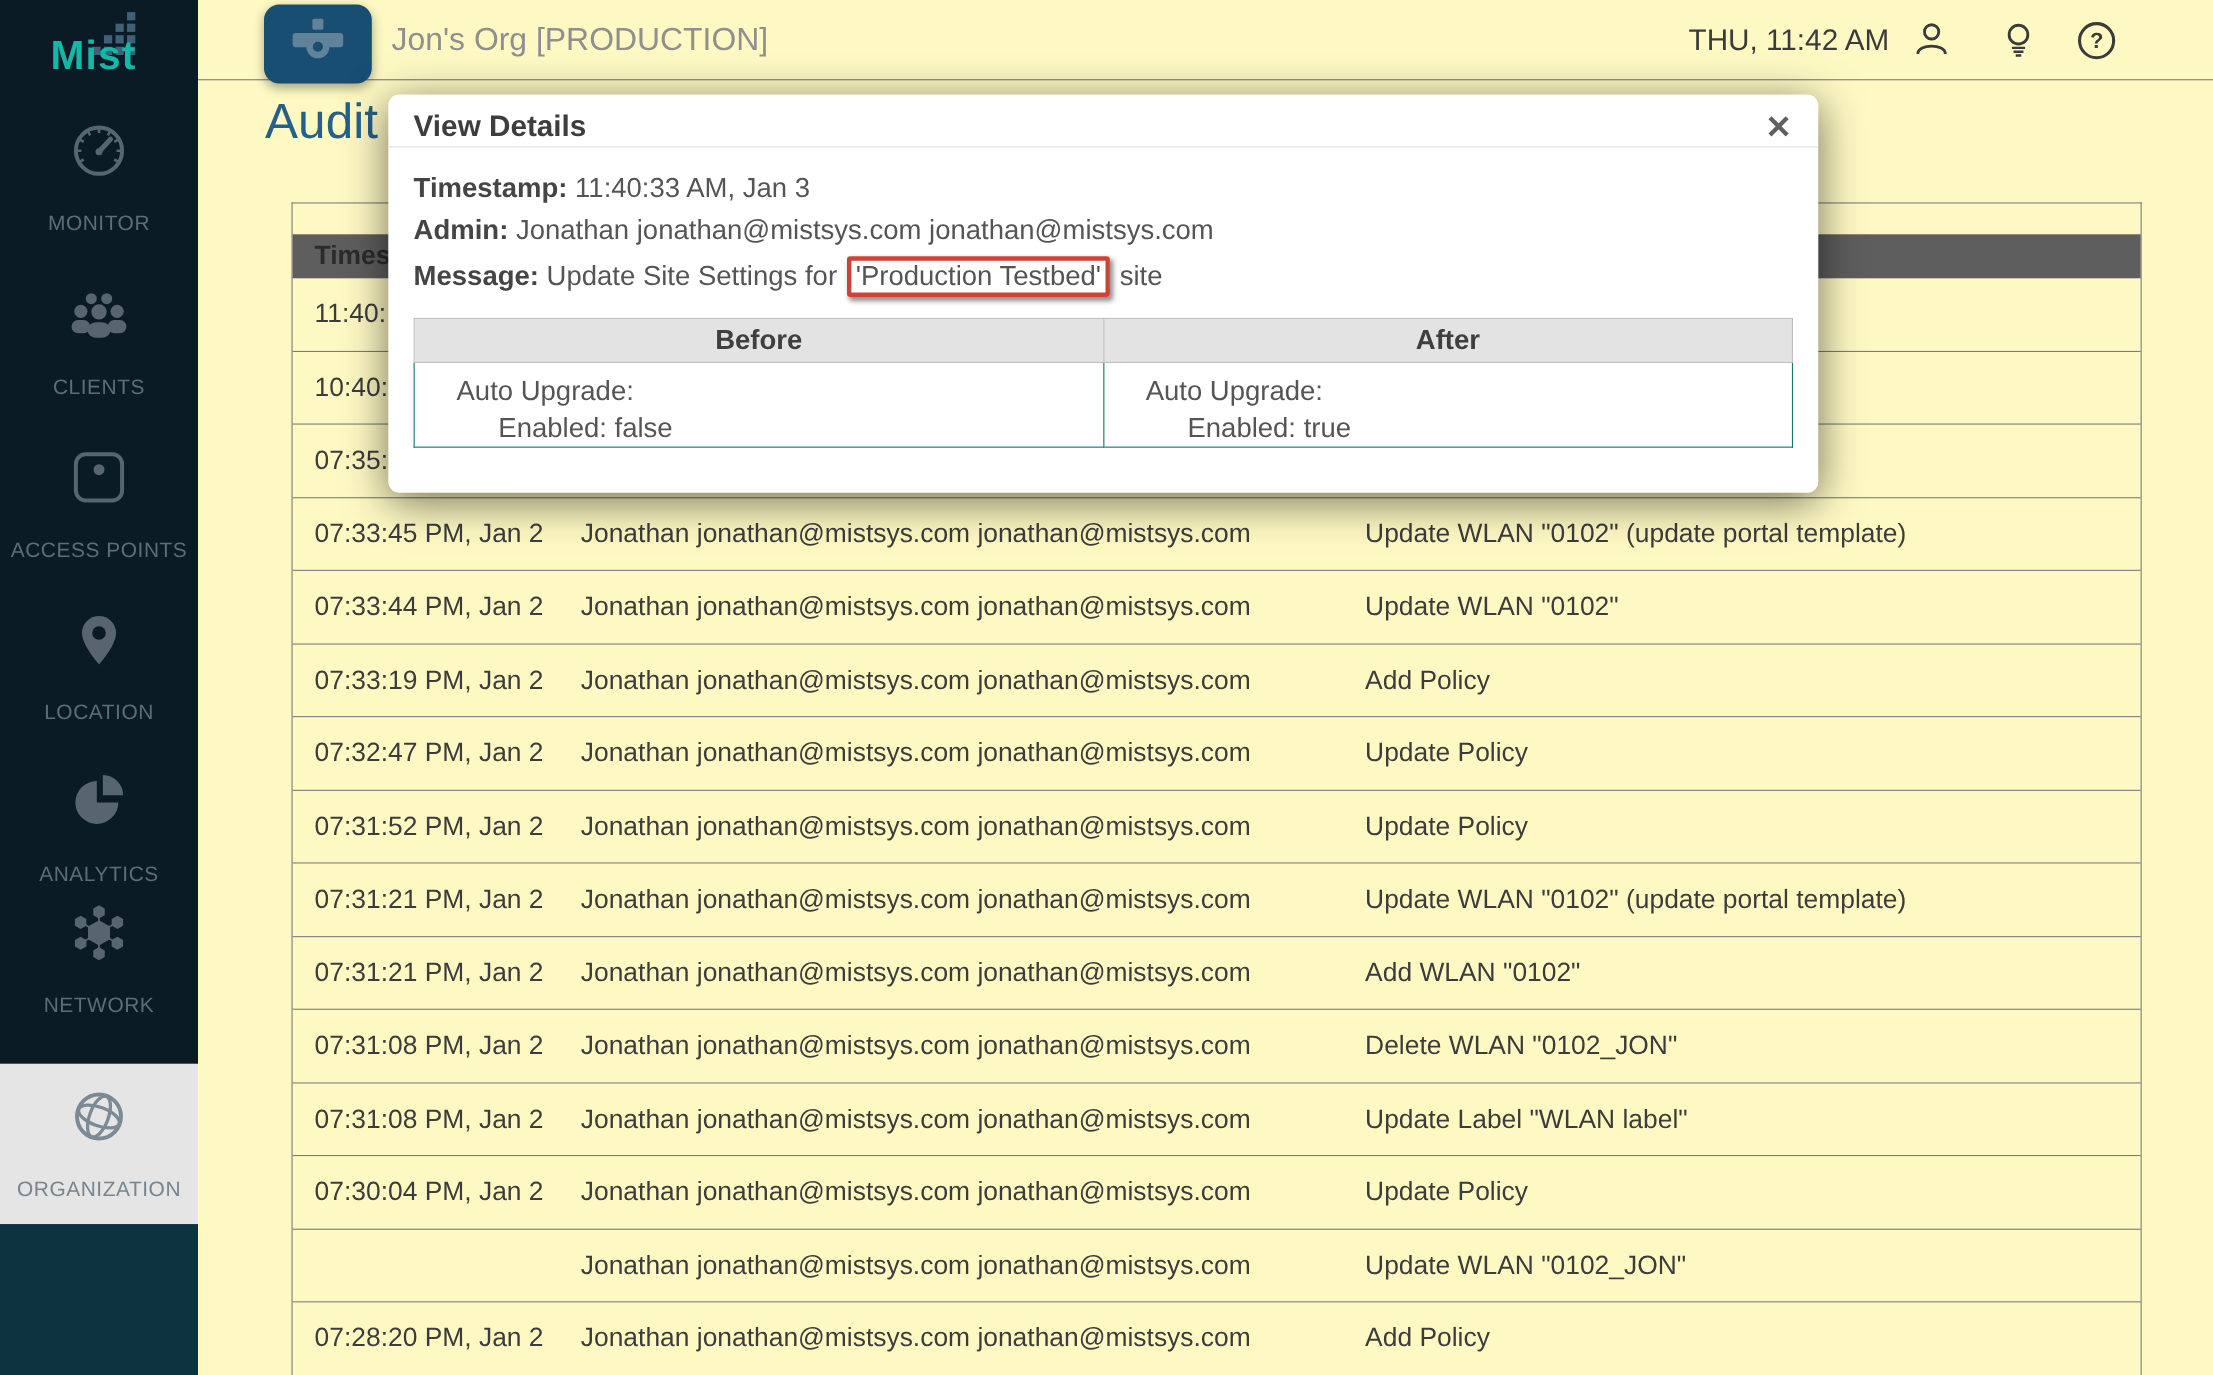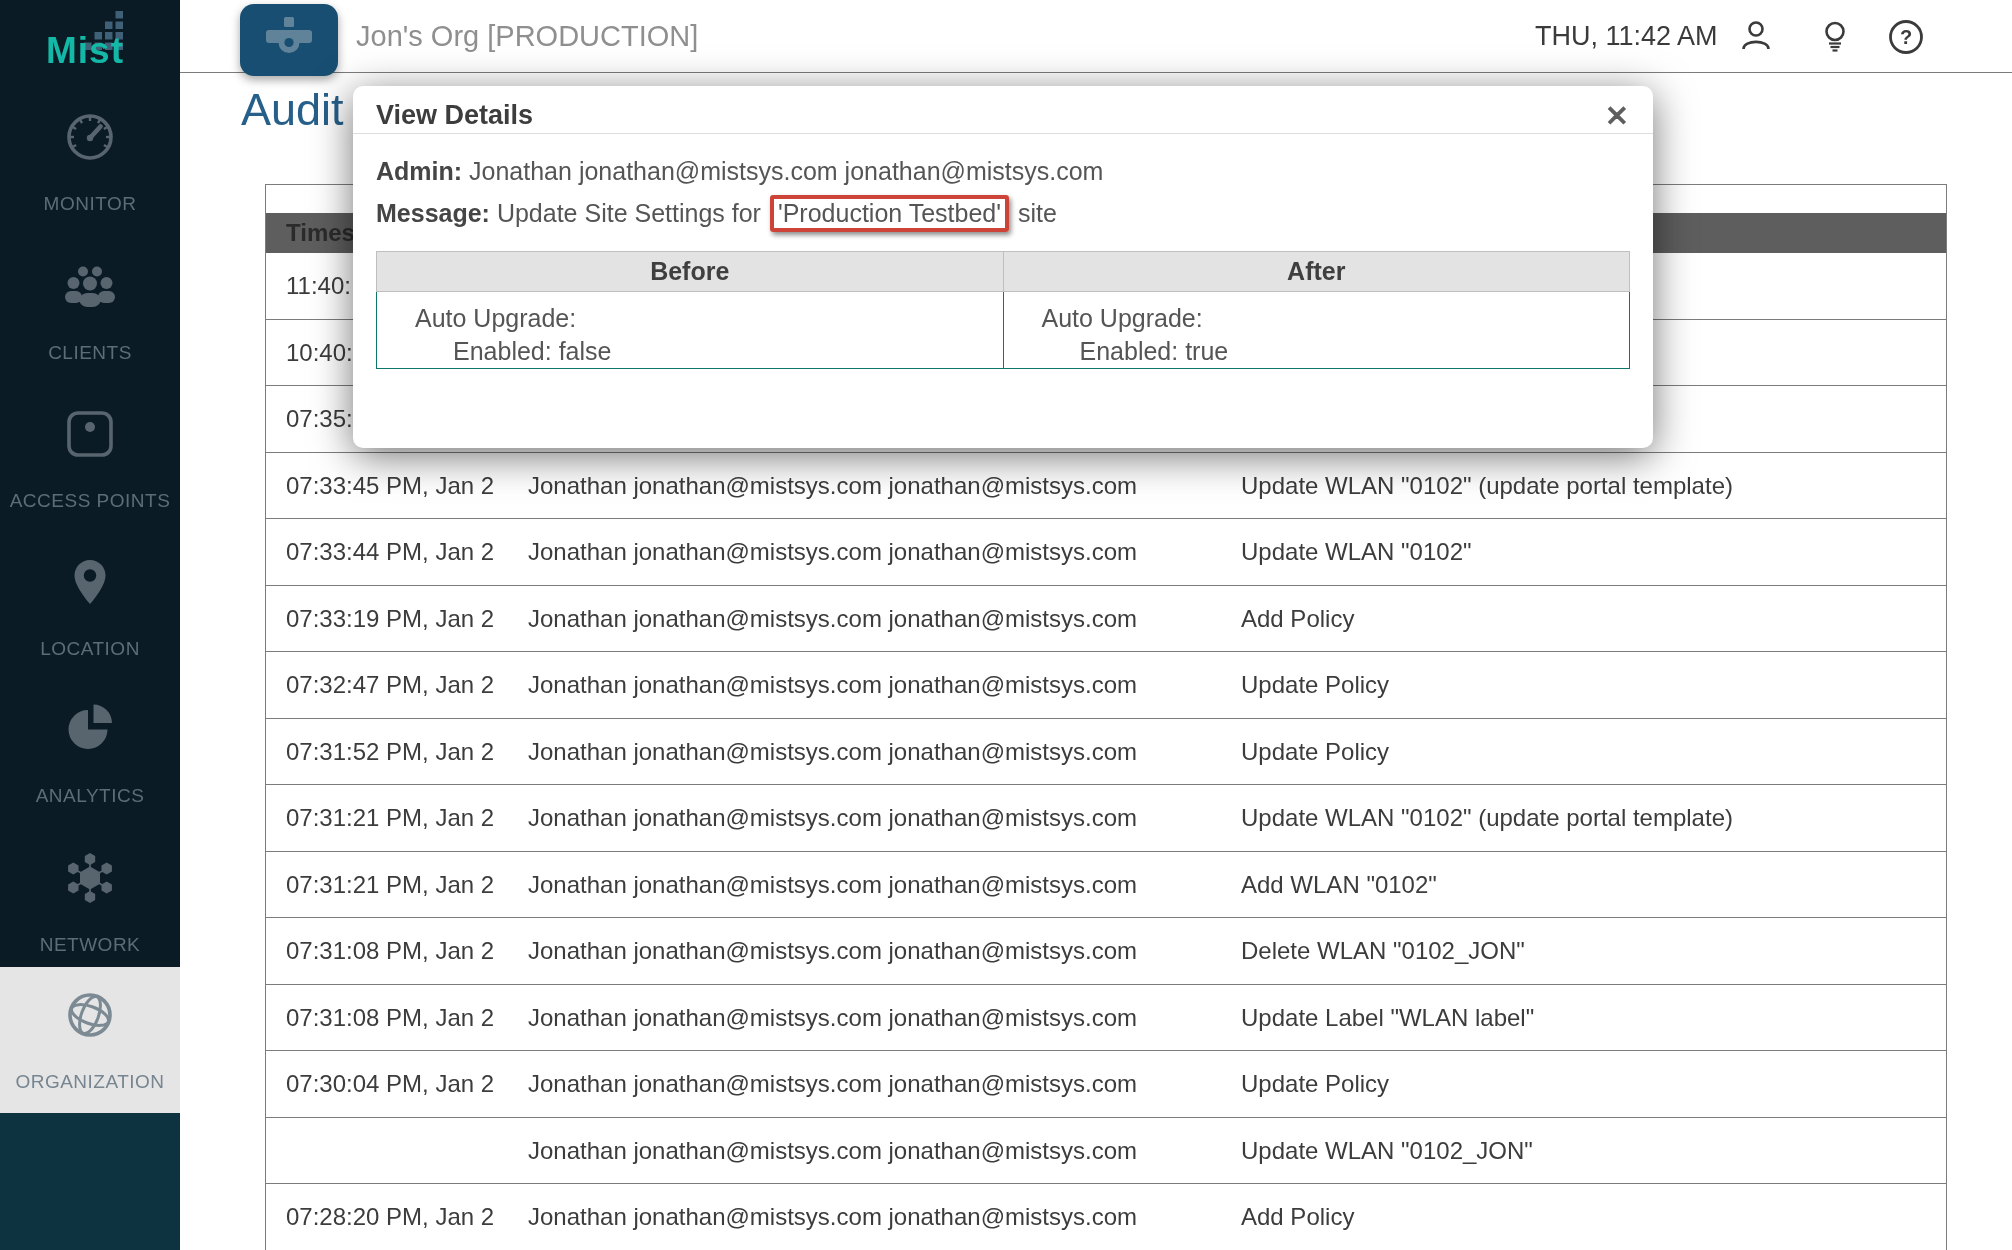--- a/index.html
+++ b/index.html
@@ -13,21 +13,21 @@
   .logo { position:absolute; left:0; top:4px; width:180px; height:70px; cursor:pointer; }
   .logo-text { position:absolute; left:46px; top:26px; font-size:37px; font-weight:bold; color:#14b8a6; letter-spacing:1px; }
   .logo-dots { position:absolute; left:84px; top:4px; }
   .nav-item { position:absolute; left:0; width:180px; height:148px; display:flex; flex-direction:column; align-items:center; justify-content:center; gap:26px; cursor:pointer; }
   .nav-item.active { background:#e5e5e5; }
   .nav-label { font-size:19px; color:#5e6c76; letter-spacing:0.5px; white-space:nowrap; }
   .nav-item.active .nav-label { color:#768590; }
   .nav-icon { display:block; height:58px; }
 
   
-  .main { position:absolute; left:180px; top:0; width:1832px; height:1250px; background:#ffffff; }
+  .main { position:absolute; left:180px; top:0; width:1832px; height:1250px; background:#fef9c3; }
   .topbar { position:absolute; left:0; top:0; width:1832px; height:73px; border-bottom:1px solid #7c7c7c; }
   .org-tile { position:absolute; left:60px; top:4px; width:98px; height:72px; background:#174e71; border-radius:14px; display:flex; align-items:center; justify-content:center; box-shadow:0 4px 10px rgba(0,0,0,0.35); cursor:pointer; }
   .org-name { position:absolute; left:176px; top:0; height:73px; line-height:73px; font-size:29px; color:#8f8f8f; white-space:nowrap; }
   .clock { position:absolute; left:1355px; top:0; height:73px; line-height:73px; font-size:27px; color:#3b3b3b; }
   .hicon { position:absolute; top:18px; cursor:pointer; }
   .hicon-user { left:1558px; }
   .hicon-bulb { left:1638px; top:20px; }
   .hicon-help { left:1706px; top:17px; }
 
   .page-title { position:absolute; left:61px; top:84px; font-size:45px; font-weight:normal; color:#26608a; white-space:nowrap; }
@@ -123,21 +123,21 @@
             </svg></span>
           <span class="nav-label">LOCATION</span>
         </div>
         <div class="nav-item" style="top: 680px;">
           <span class="nav-icon"><svg width="56" height="56" viewBox="0 0 56 56">
               <path d="M26 9 A19.5 19.5 0 1 0 45.5 28.5 L26 28.5 Z" fill="#58656f"></path>
               <path d="M31.5 3.5 A18.5 18.5 0 0 1 50 22 L31.5 22 Z" fill="#58656f"></path>
             </svg></span>
           <span class="nav-label">ANALYTICS</span>
         </div>
-        <div class="nav-item" style="top: 829px;">
+        <div class="nav-item" style="top: 799px;">
           <span class="nav-icon"><svg width="56" height="56" viewBox="0 0 56 56">
               <line x1="28" y1="28" x2="28" y2="9" stroke="#58656f" stroke-width="1.6"></line>
               <line x1="28" y1="28" x2="28" y2="47" stroke="#58656f" stroke-width="1.6"></line>
               <line x1="28" y1="28" x2="44.7" y2="18.5" stroke="#58656f" stroke-width="1.6"></line>
               <line x1="28" y1="28" x2="44.7" y2="37.5" stroke="#58656f" stroke-width="1.6"></line>
               <line x1="28" y1="28" x2="11.3" y2="18.5" stroke="#58656f" stroke-width="1.6"></line>
               <line x1="28" y1="28" x2="11.3" y2="37.5" stroke="#58656f" stroke-width="1.6"></line>
               <polygon points="28.0,3.0 22.8,6.0 22.8,12.0 28.0,15.0 33.2,12.0 33.2,6.0" fill="#58656f"></polygon>
               <polygon points="28.0,41.0 22.8,44.0 22.8,50.0 28.0,53.0 33.2,50.0 33.2,44.0" fill="#58656f"></polygon>
               <polygon points="44.7,12.5 39.5,15.5 39.5,21.5 44.7,24.5 49.9,21.5 49.9,15.5" fill="#58656f"></polygon>
@@ -274,20 +274,24 @@
         </div>
     </div>
   </main>
 
   <div class="modal">
     <div class="modal-titlebar">
       <span class="modal-title">View Details</span>
       <button class="modal-close">✕</button>
     </div>
     <div class="modal-body">
+      <div class="mline">
+        <span class="mlabel">Timestamp:</span>
+        <span>11:40:33 AM, Jan 3</span>
+      </div>
       <div class="mline">
         <span class="mlabel">Admin:</span>
         <span>Jonathan jonathan@mistsys.com jonathan@mistsys.com</span>
       </div>
       <div class="mline">
         <span class="mlabel">Message:</span>
         <span>Update Site Settings for </span><span class="redbox">'Production Testbed'</span><span> site</span>
       </div>
 
       <table class="ba-table">

